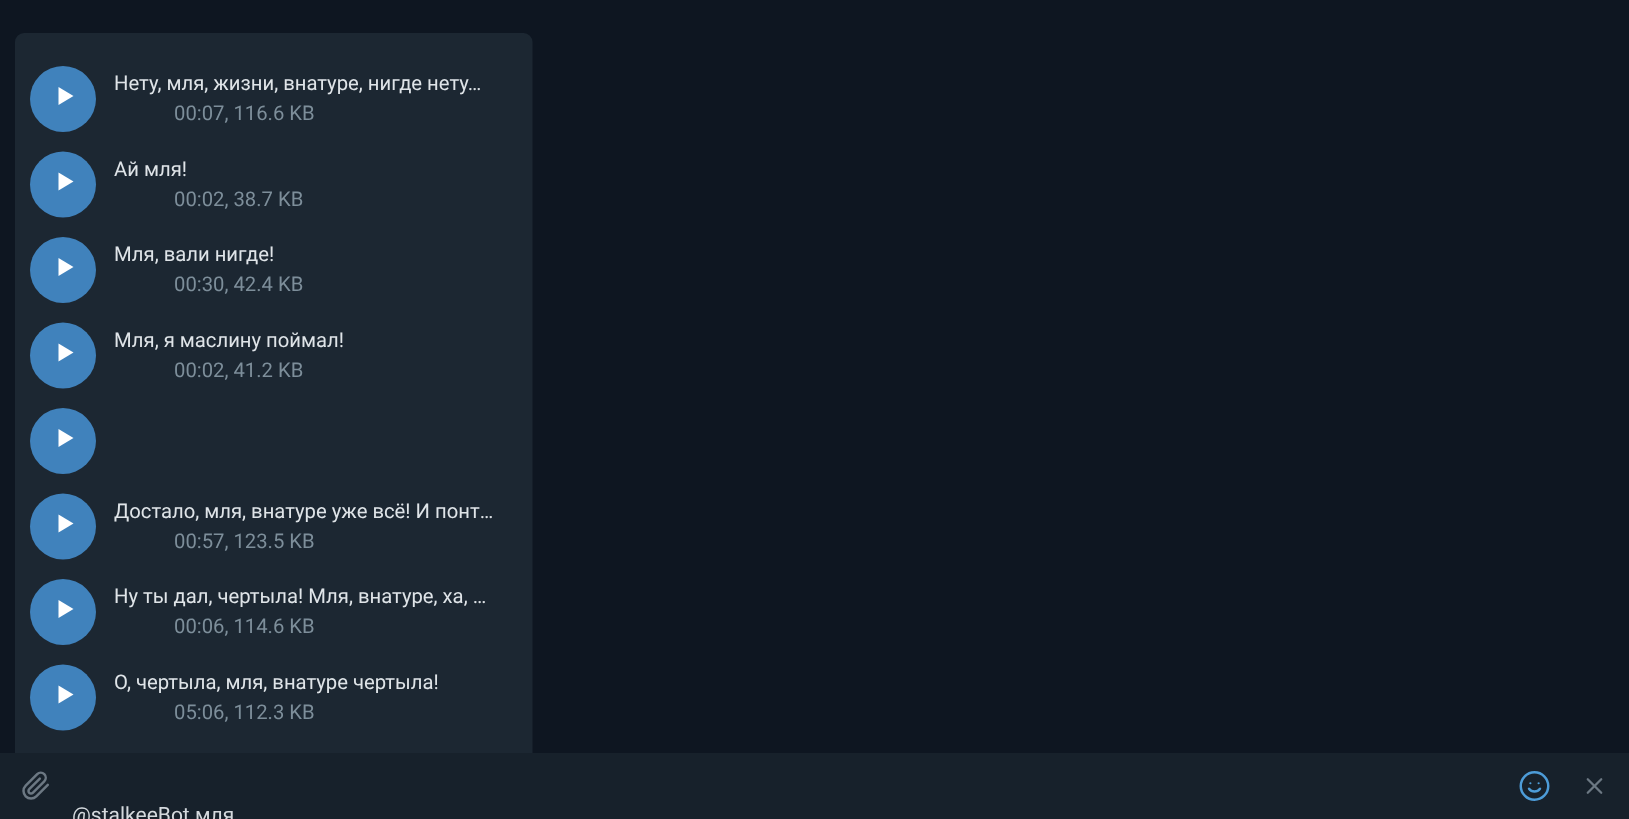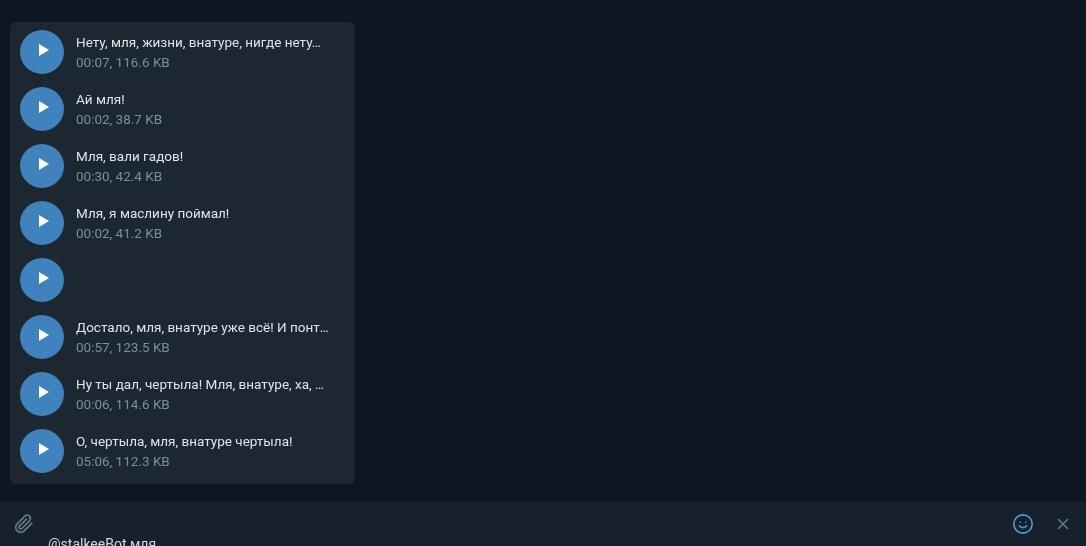--- a/index.html
+++ b/index.html
@@ -17,21 +17,21 @@
       position: relative;
     }
     
     .results-panel {
       position: absolute;
       left: 10px;
       top: 22px;
       width: 345px;
       background: #1c2732;
       border-radius: 6px;
-      padding: 3px 0;
+      padding: 17px 0;
     }
     
     .audio-item {
       display: flex;
       align-items: center;
       padding: 5px 10px 8px 10px;
       gap: 12px;
     }
     
     .play-button {
@@ -66,20 +66,21 @@
       font-weight: 400;
       white-space: nowrap;
       overflow: hidden;
       text-overflow: ellipsis;
     }
     
     .audio-meta {
       color: #7d8e9a;
       font-size: 13.5px;
       font-weight: 400;
+      margin-left: 40px;
     }
     
     .input-bar {
       position: absolute;
       left: 0;
       right: 0;
       bottom: 0;
       height: 44px;
       background: #17212b;
       display: flex;
@@ -173,21 +174,21 @@
   </div>
   <div class="audio-item">
     <div class="play-button">
       <span>
         <svg viewBox="0 0 16 16" fill="#fff">
             <path d="M3 2 L13 8 L3 14 Z"></path>
           </svg>
       </span>
     </div>
     <div class="audio-info">
-      <div class="audio-title">Мля, вали гадов!</div>
+      <div class="audio-title">Мля, вали нигде!</div>
       <div class="audio-meta">00:30, 42.4 KB</div>
     </div>
   </div>
   <div class="audio-item">
     <div class="play-button">
       <span>
         <svg viewBox="0 0 16 16" fill="#fff">
             <path d="M3 2 L13 8 L3 14 Z"></path>
           </svg>
       </span>

